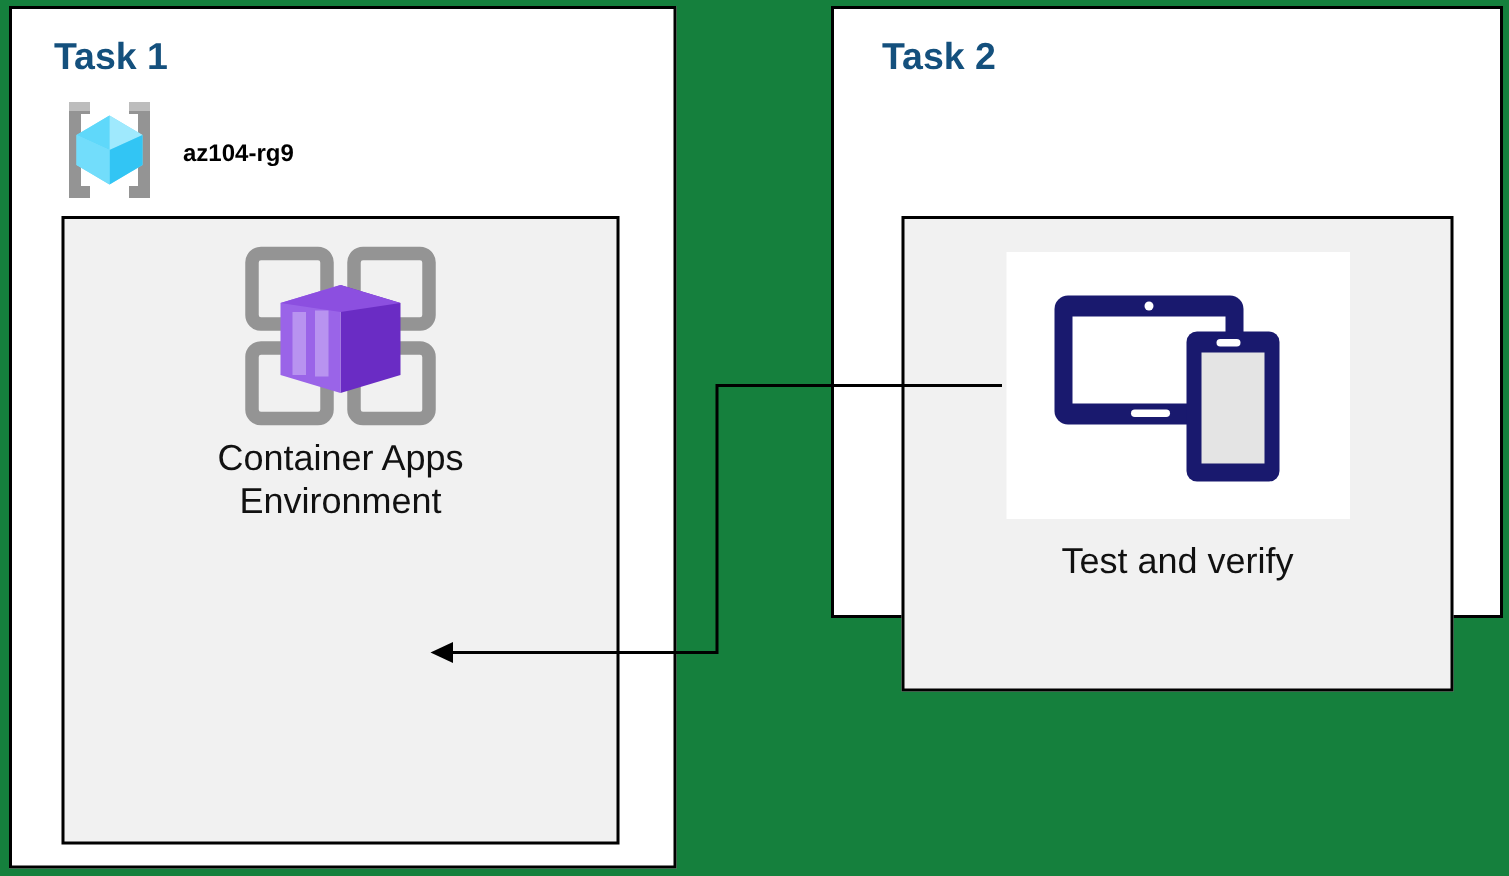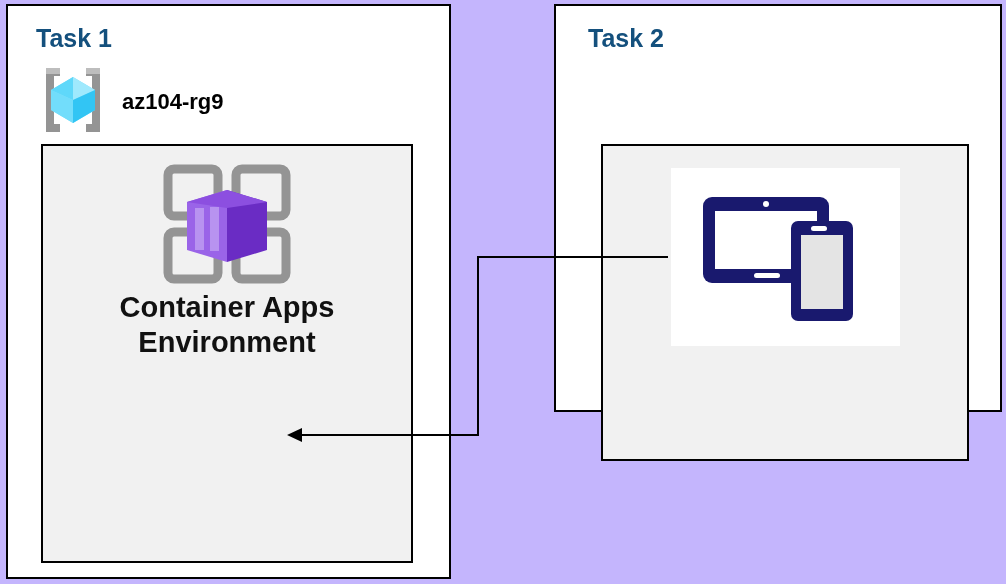--- a/index.html
+++ b/index.html
@@ -7,21 +7,21 @@
     padding: 0;
     background: #ffffff;
   }
   body {
     font-family: "Liberation Sans", sans-serif;
   }
   #canvas {
     position: relative;
     width: 1006px;
     height: 584px;
-    background: #c4b5fd;
+    background: #15803d;
     overflow: hidden;
   }
   .panel {
     position: absolute;
     background: #ffffff;
     border: 2px solid #000000;
     box-sizing: border-box;
   }
   #task1-panel { left: 6px;   top: 4px;  width: 445px; height: 575px; }
   #task2-panel { left: 554px; top: 4px;  width: 448px; height: 408px; }
@@ -49,37 +49,37 @@
   
   #rg-row {
     position: absolute;
     left: 30px;
     top: 58px;
     display: flex;
     align-items: center;
     gap: 14px;
   }
   #rg-label {
-    font-size: 22px;
+    font-size: 16px;
     font-weight: bold;
     color: #000000;
     white-space: nowrap;
   }
 
   
   .node {
     position: absolute;
     display: flex;
     flex-direction: column;
     align-items: center;
     width: 100%;
   }
   .node-label {
-    font-size: 29px;
-    font-weight: bold;
+    font-size: 24px;
+    font-weight: normal;
     color: #111111;
     line-height: 1.22;
     text-align: center;
     white-space: pre-line;
   }
   #cae-node { left: 0; top: 16px; }
   #ca-node  { left: 0; top: 226px; }
 
   #test-node {
     position: absolute;
@@ -180,20 +180,21 @@
               <rect x="18" y="26" width="102" height="58" fill="#ffffff"></rect>
               <circle cx="69" cy="19" r="3" fill="#ffffff"></circle>
               <rect x="57" y="88" width="26" height="5" rx="2.5" fill="#ffffff"></rect>
 
               <rect x="94" y="36" width="62" height="100" rx="7" fill="#19196e"></rect>
               <rect x="104" y="50" width="42" height="74" fill="#e4e4e4"></rect>
               <rect x="114" y="41" width="16" height="5" rx="2.5" fill="#ffffff"></rect>
             </svg>
           </span>
         </div>
+        <div class="node-label" id="test-label">Test and verify</div>
       </div>
     </div>
   </div>
 
   <svg id="connector">
     <polyline points="668,257 478,257 478,435 296,435" fill="none" stroke="#000000" stroke-width="2"></polyline>
     <polygon points="287,435 302,428 302,442" fill="#000000"></polygon>
   </svg>
 
 </div>

